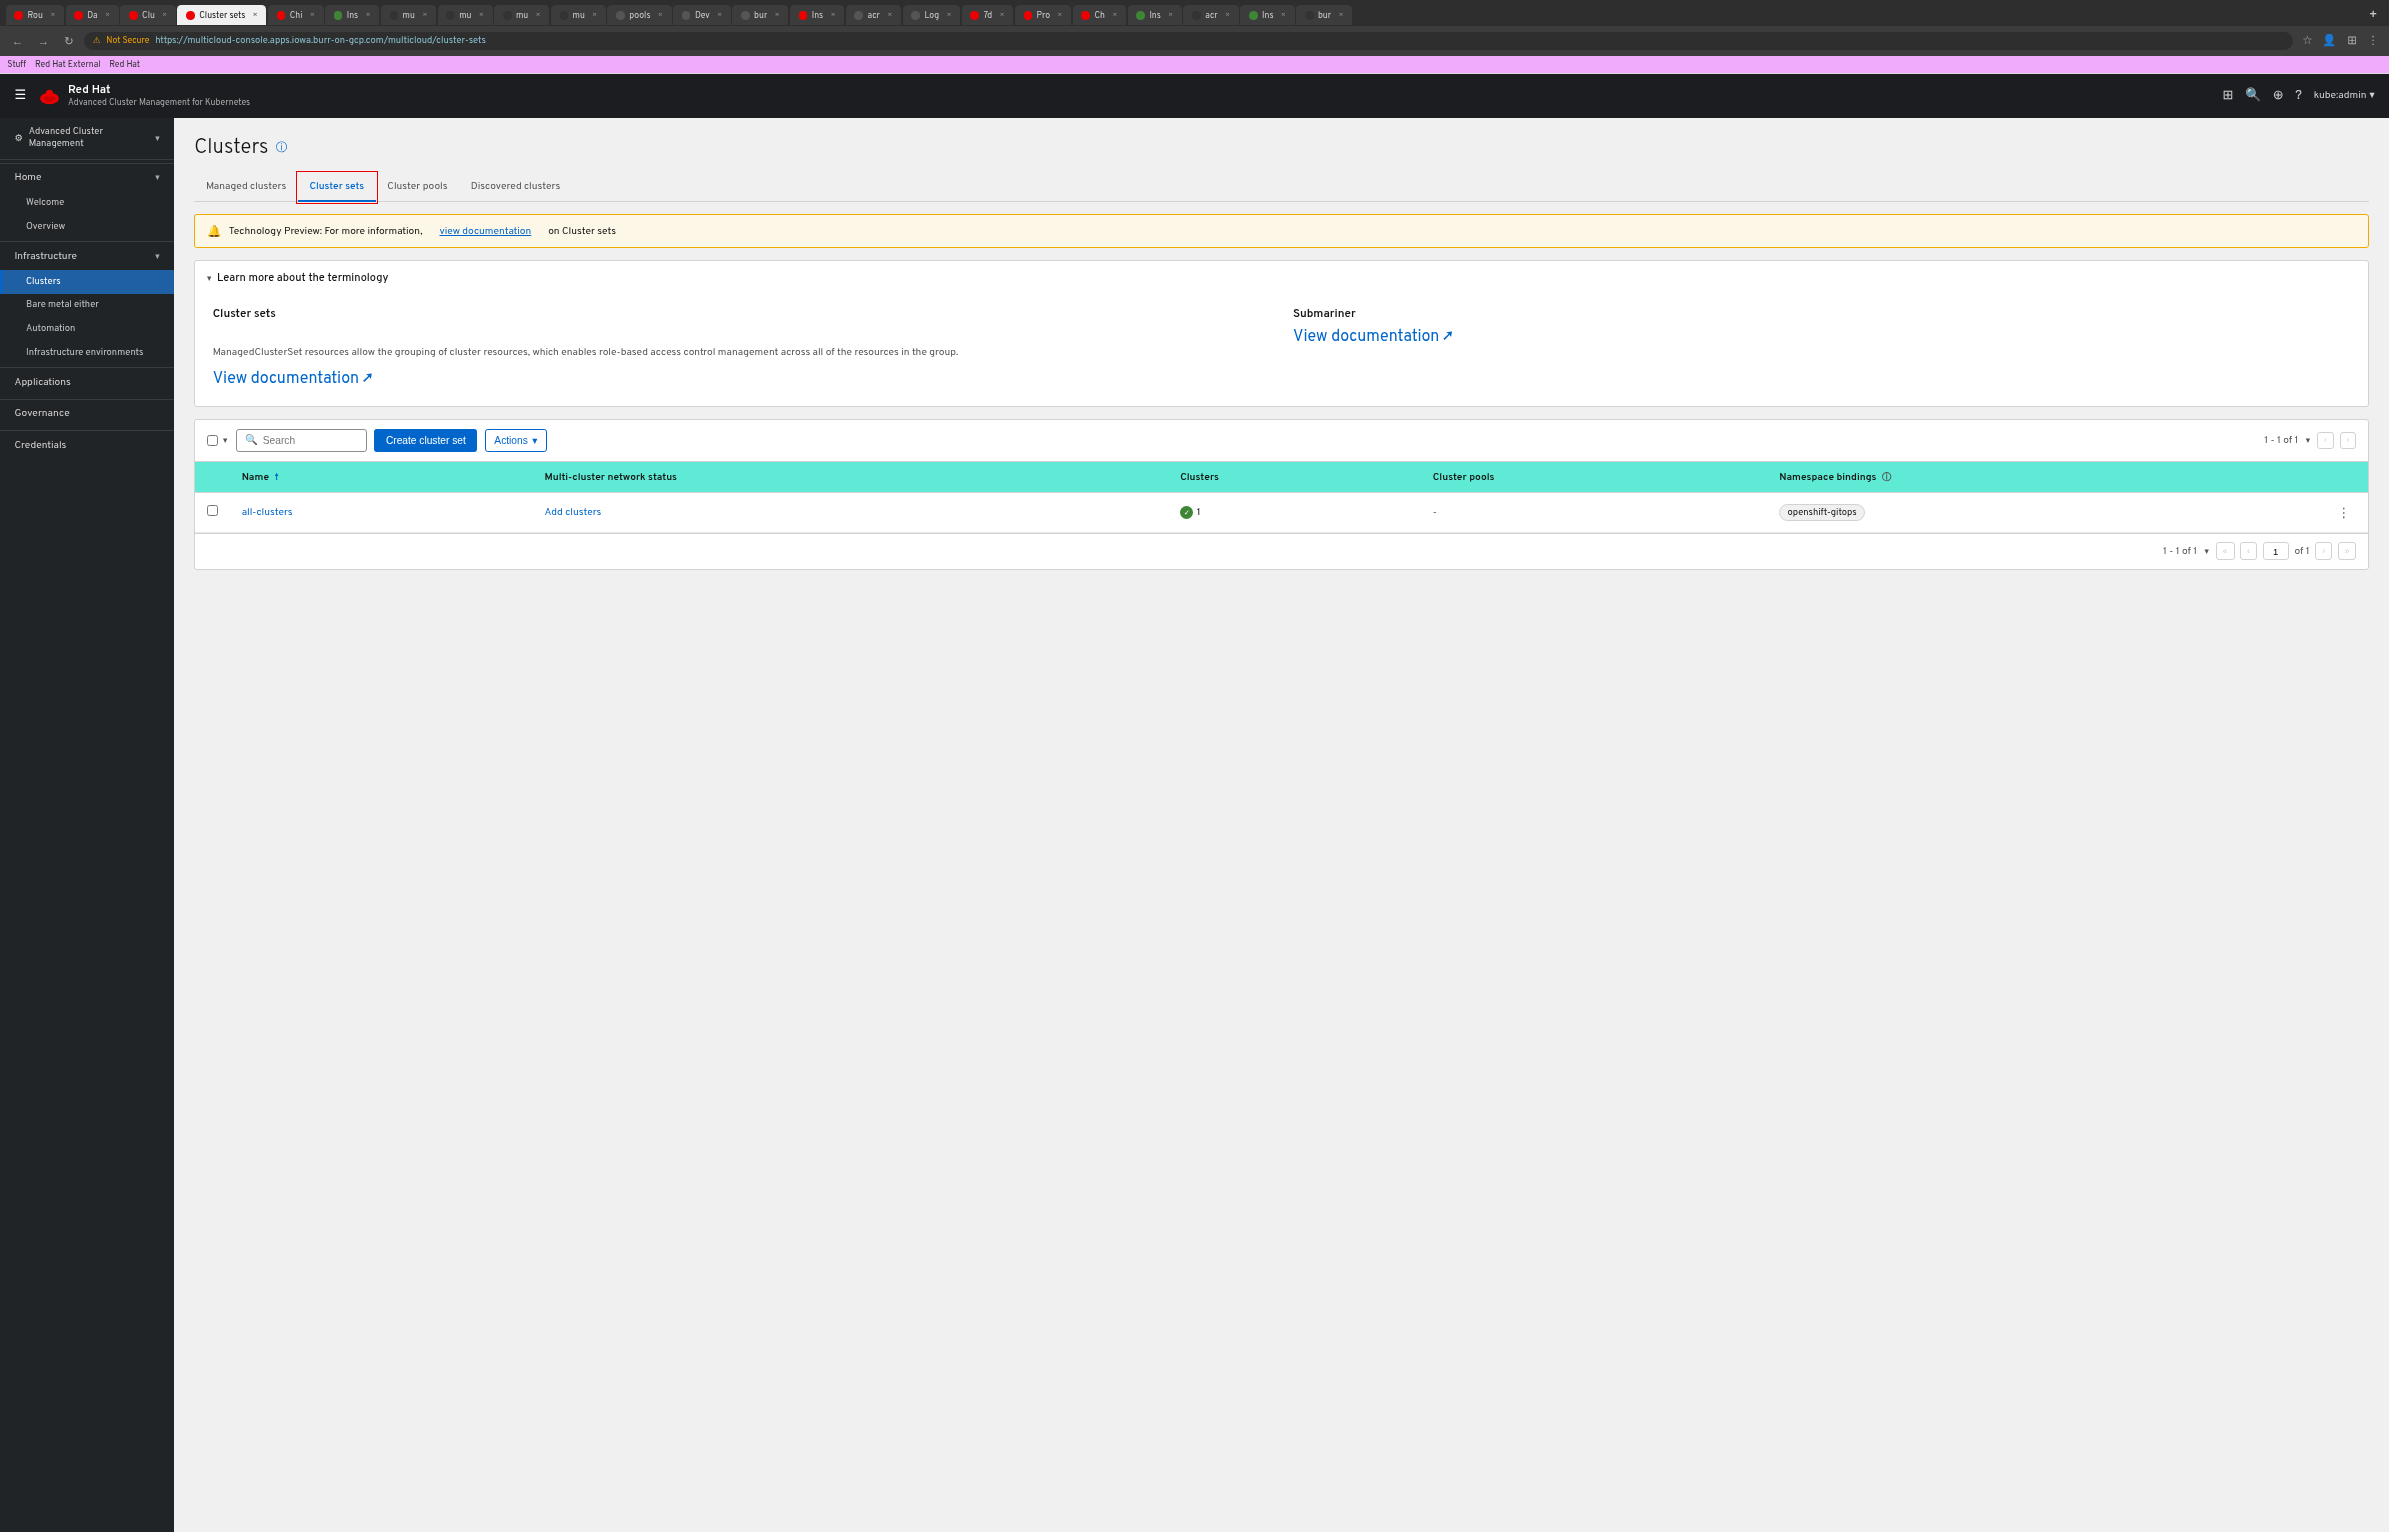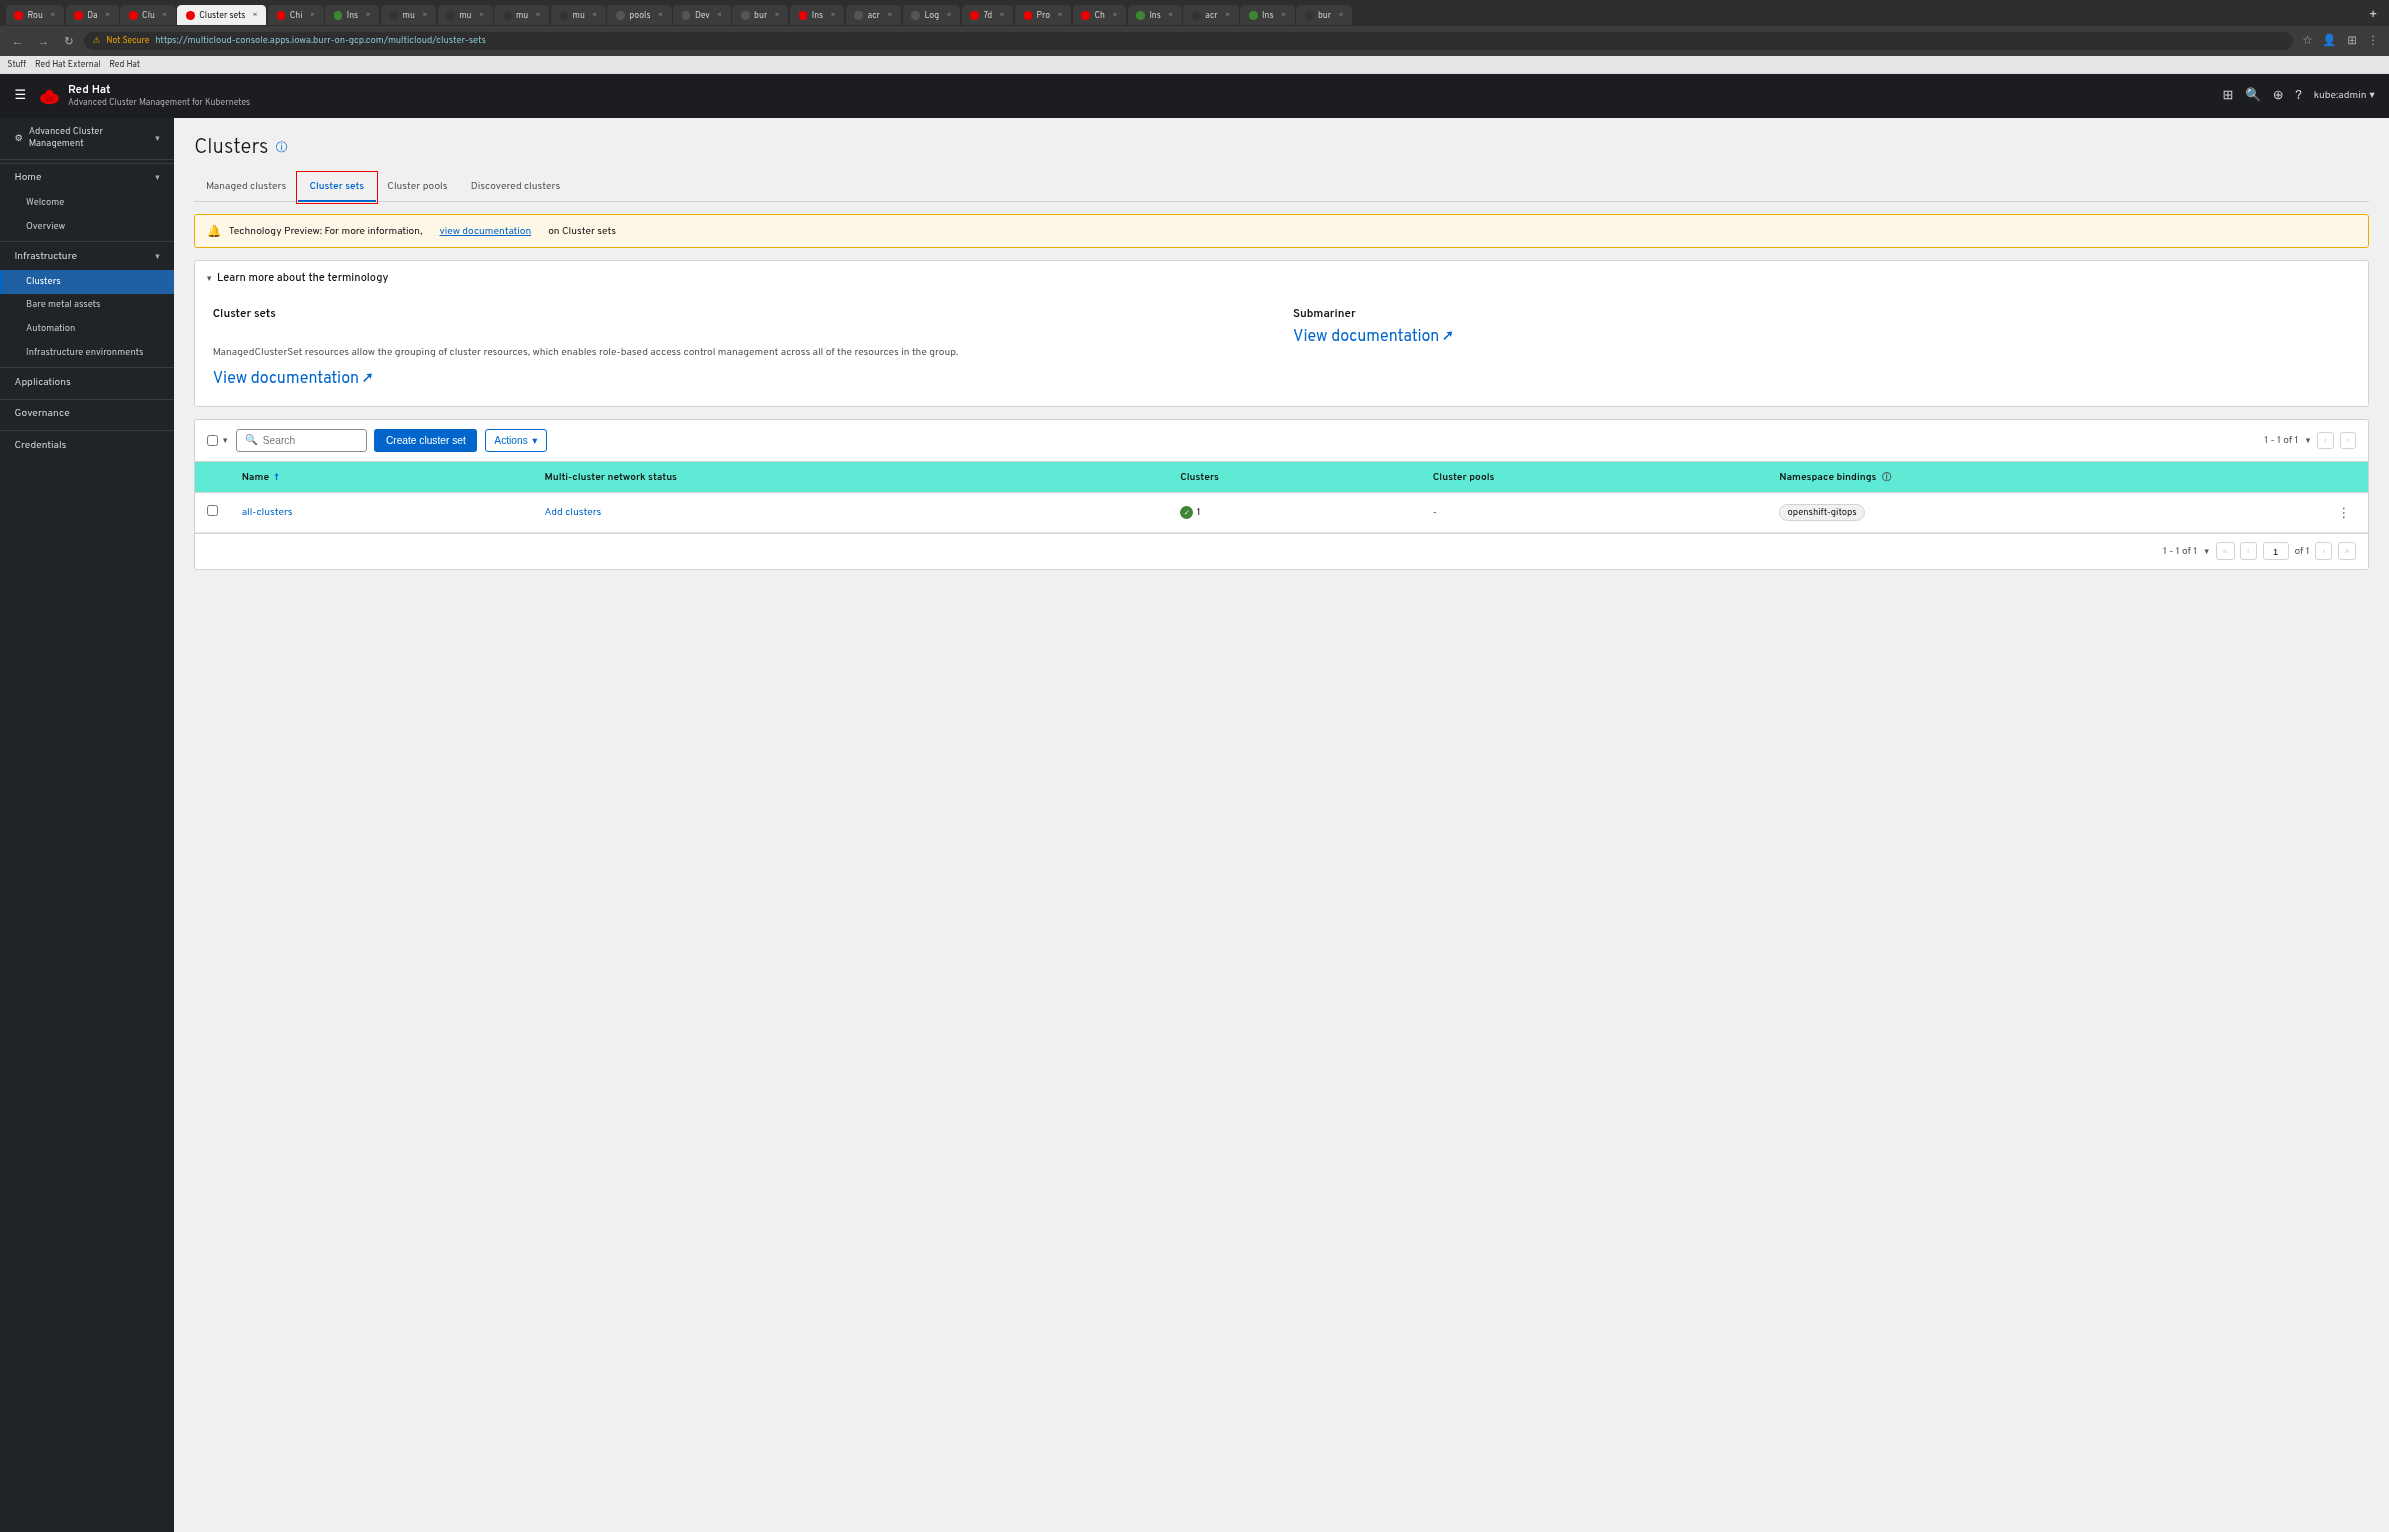--- a/index.html
+++ b/index.html
@@ -13,21 +13,21 @@
     .tab-add { color: #ccc; font-size: 13px; padding: 2.9px 5.8px; cursor: pointer; }
 
     .browser-toolbar { display: flex; align-items: center; padding: 4.4px 7.3px; background: #3c3c3c; gap: 5.8px; }
     .nav-btn { background: none; border: none; color: #aaa; font-size: 11.6px; cursor: pointer; padding: 2.9px 4.4px; border-radius: 2.9px; }
     .address-bar { flex: 1; display: flex; align-items: center; background: #2e2e2e; border-radius: 14.5px; padding: 2.9px 8.7px; gap: 5.8px; }
     .address-warning { color: #f0a000; font-size: 8.7px; }
     .address-url { color: #88c0d0; font-size: 9.4px; text-decoration: none; }
     .toolbar-icons { display: flex; gap: 4.4px; }
     .toolbar-icon { color: #aaa; font-size: 11.6px; padding: 2.9px; cursor: pointer; }
 
-    .bookmarks-bar { display: flex; align-items: center; padding: 2.9px 7.3px; background: #e5e5e5; border-bottom: 0.7px solid #ddd; gap: 8.7px; font-size: 8.7px; color: #555; }
+    .bookmarks-bar { display: flex; align-items: center; padding: 2.9px 7.3px; background: #f0abfc; border-bottom: 0.7px solid #ddd; gap: 8.7px; font-size: 8.7px; color: #555; }
     .bookmark-item { cursor: pointer; color: #333; }
 
     
     .app { display: flex; flex-direction: column; height: calc(100vh - 64px); min-height: 436px; }
 
     
     .top-nav { background: #1b1d21; color: #fff; display: flex; align-items: center; padding: 0 14.5px; height: 44px; flex-shrink: 0; }
     .hamburger { font-size: 13px; cursor: pointer; margin-right: 11.6px; color: #fff; }
     .brand { display: flex; align-items: center; gap: 7.3px; }
     .redhat-logo { display: flex; align-items: center; gap: 4.4px; }
@@ -301,21 +301,21 @@
         <span class="sidebar-chevron">▾</span>
       </div>
       <div class="sidebar-sub-item">Welcome</div>
       <div class="sidebar-sub-item">Overview</div>
 
       <div class="sidebar-nav-item section-header">
         <span class="sidebar-section">Infrastructure</span>
         <span class="sidebar-chevron">▾</span>
       </div>
       <div class="sidebar-sub-item active-item" style="border-left:2.2px solid #06c;background:#1f5fa3;color:#fff;padding-left:24px;">Clusters</div>
-      <div class="sidebar-sub-item">Bare metal assets</div>
+      <div class="sidebar-sub-item">Bare metal either</div>
       <div class="sidebar-sub-item">Automation</div>
       <div class="sidebar-sub-item">Infrastructure environments</div>
 
       <div class="sidebar-nav-item section-header">
         <span class="sidebar-section">Applications</span>
       </div>
       <div class="sidebar-nav-item section-header">
         <span class="sidebar-section">Governance</span>
       </div>
       <div class="sidebar-nav-item section-header">

